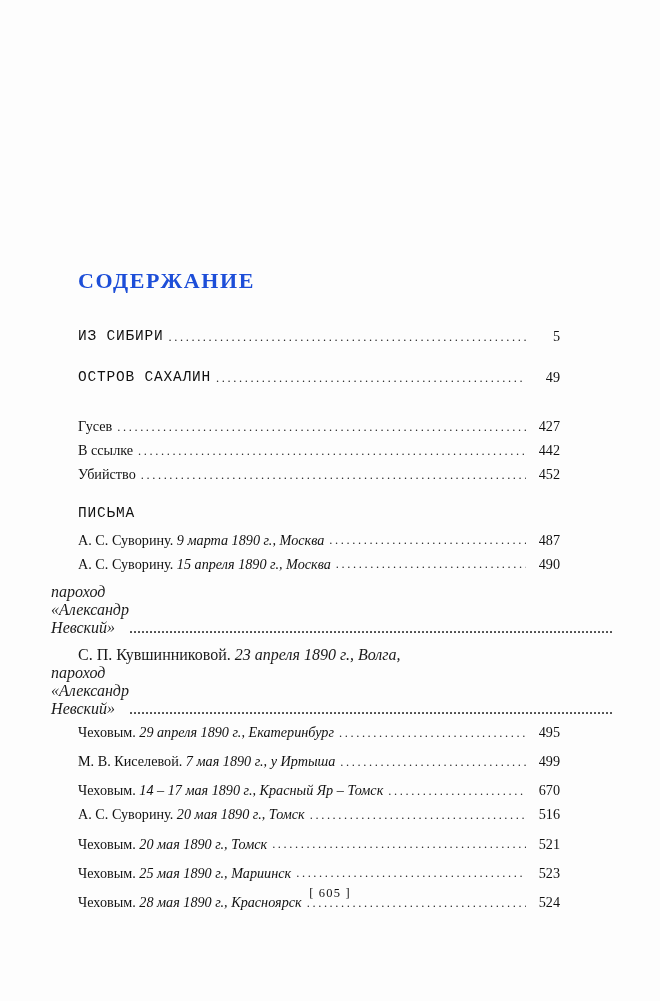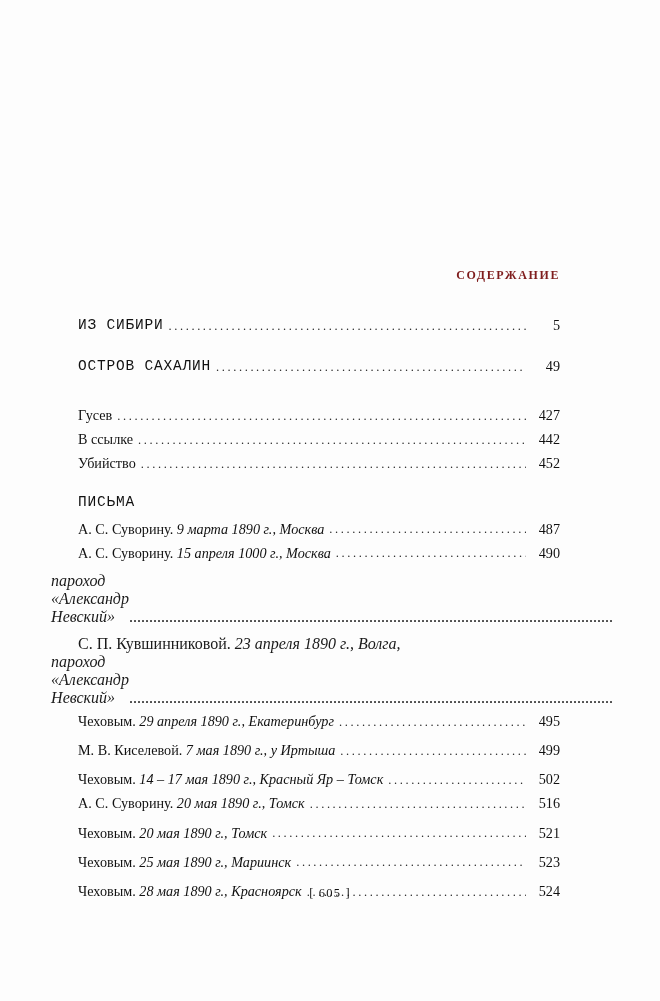--- a/index.html
+++ b/index.html
@@ -21,26 +21,26 @@
     background: #fdfdfd;
     box-sizing: border-box;
   }
   .content {
     position: absolute;
     left: 78px;
     top: 268px;
     width: 482px;
   }
   .toc-title {
-    text-align: right;
-    font-size: 12px;
+    text-align: left;
+    font-size: 22px;
     font-weight: bold;
     letter-spacing: 1.6px;
     margin: 0 0 32px 0;
-    color: #7f1d1d;
+    color: #1d4ed8;
   }
   .section-head {
     font-size: 14.5px;
     letter-spacing: 0.8px;
     margin: 0;
     padding: 0;
     color: #111;
     white-space: nowrap;
     font-family: Liberation Mono, monospace;
   }
@@ -154,21 +154,21 @@
 
     <div class="entry row">
       <span class="label"><span>А. С. Суворину. </span><span class="it">9 марта 1890 г., Москва</span></span>
       <span class="dots">.........................................................................................................................</span>
       <span class="page-no">487</span>
     </div>
 
     <div class="gap-xs"></div>
 
     <div class="entry row">
-      <span class="label"><span>А. С. Суворину. </span><span class="it">15 апреля 1000 г., Москва</span></span>
+      <span class="label"><span>А. С. Суворину. </span><span class="it">15 апреля 1890 г., Москва</span></span>
       <span class="dots">.........................................................................................................................</span>
       <span class="page-no">490</span>
     </div>
 
     <div class="gap-sm"></div>
 
     <div class="twoline row">
       <div class="second">
         <span class="label it">пароход «Александр Невский»</span>
         <span class="dots">.........................................................................................................................</span>
@@ -201,21 +201,21 @@
       <span class="label"><span>М. В. Киселевой. </span><span class="it">7 мая 1890 г., у Иртыша</span></span>
       <span class="dots">.........................................................................................................................</span>
       <span class="page-no">499</span>
     </div>
 
     <div class="gap-sm"></div>
 
     <div class="entry row">
       <span class="label"><span>Чеховым. </span><span class="it">14 – 17 мая 1890 г., Красный Яр – Томск</span></span>
       <span class="dots">.........................................................................................................................</span>
-      <span class="page-no">502</span>
+      <span class="page-no">670</span>
     </div>
 
     <div class="gap-xs"></div>
 
     <div class="entry row">
       <span class="label"><span>А. С. Суворину. </span><span class="it">20 мая 1890 г., Томск</span></span>
       <span class="dots">.........................................................................................................................</span>
       <span class="page-no">516</span>
     </div>
 

